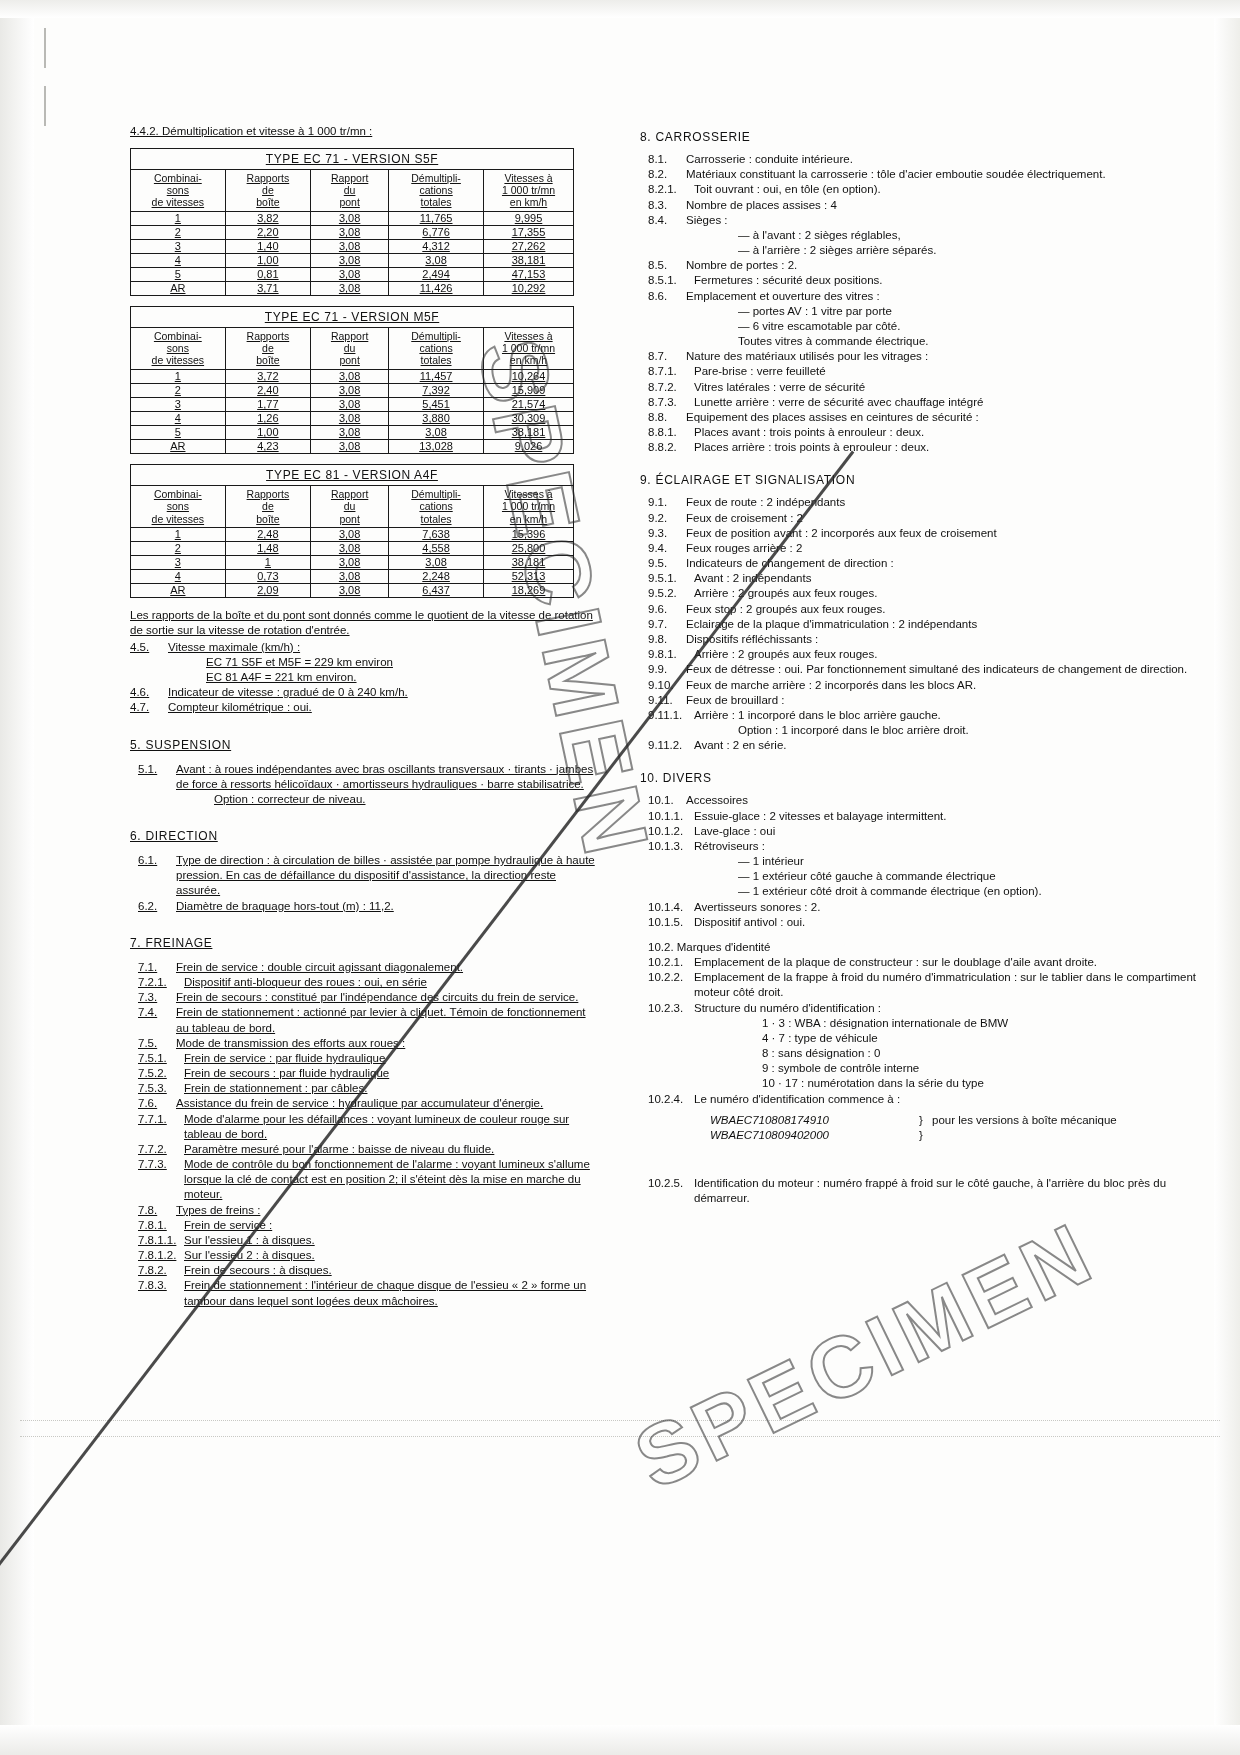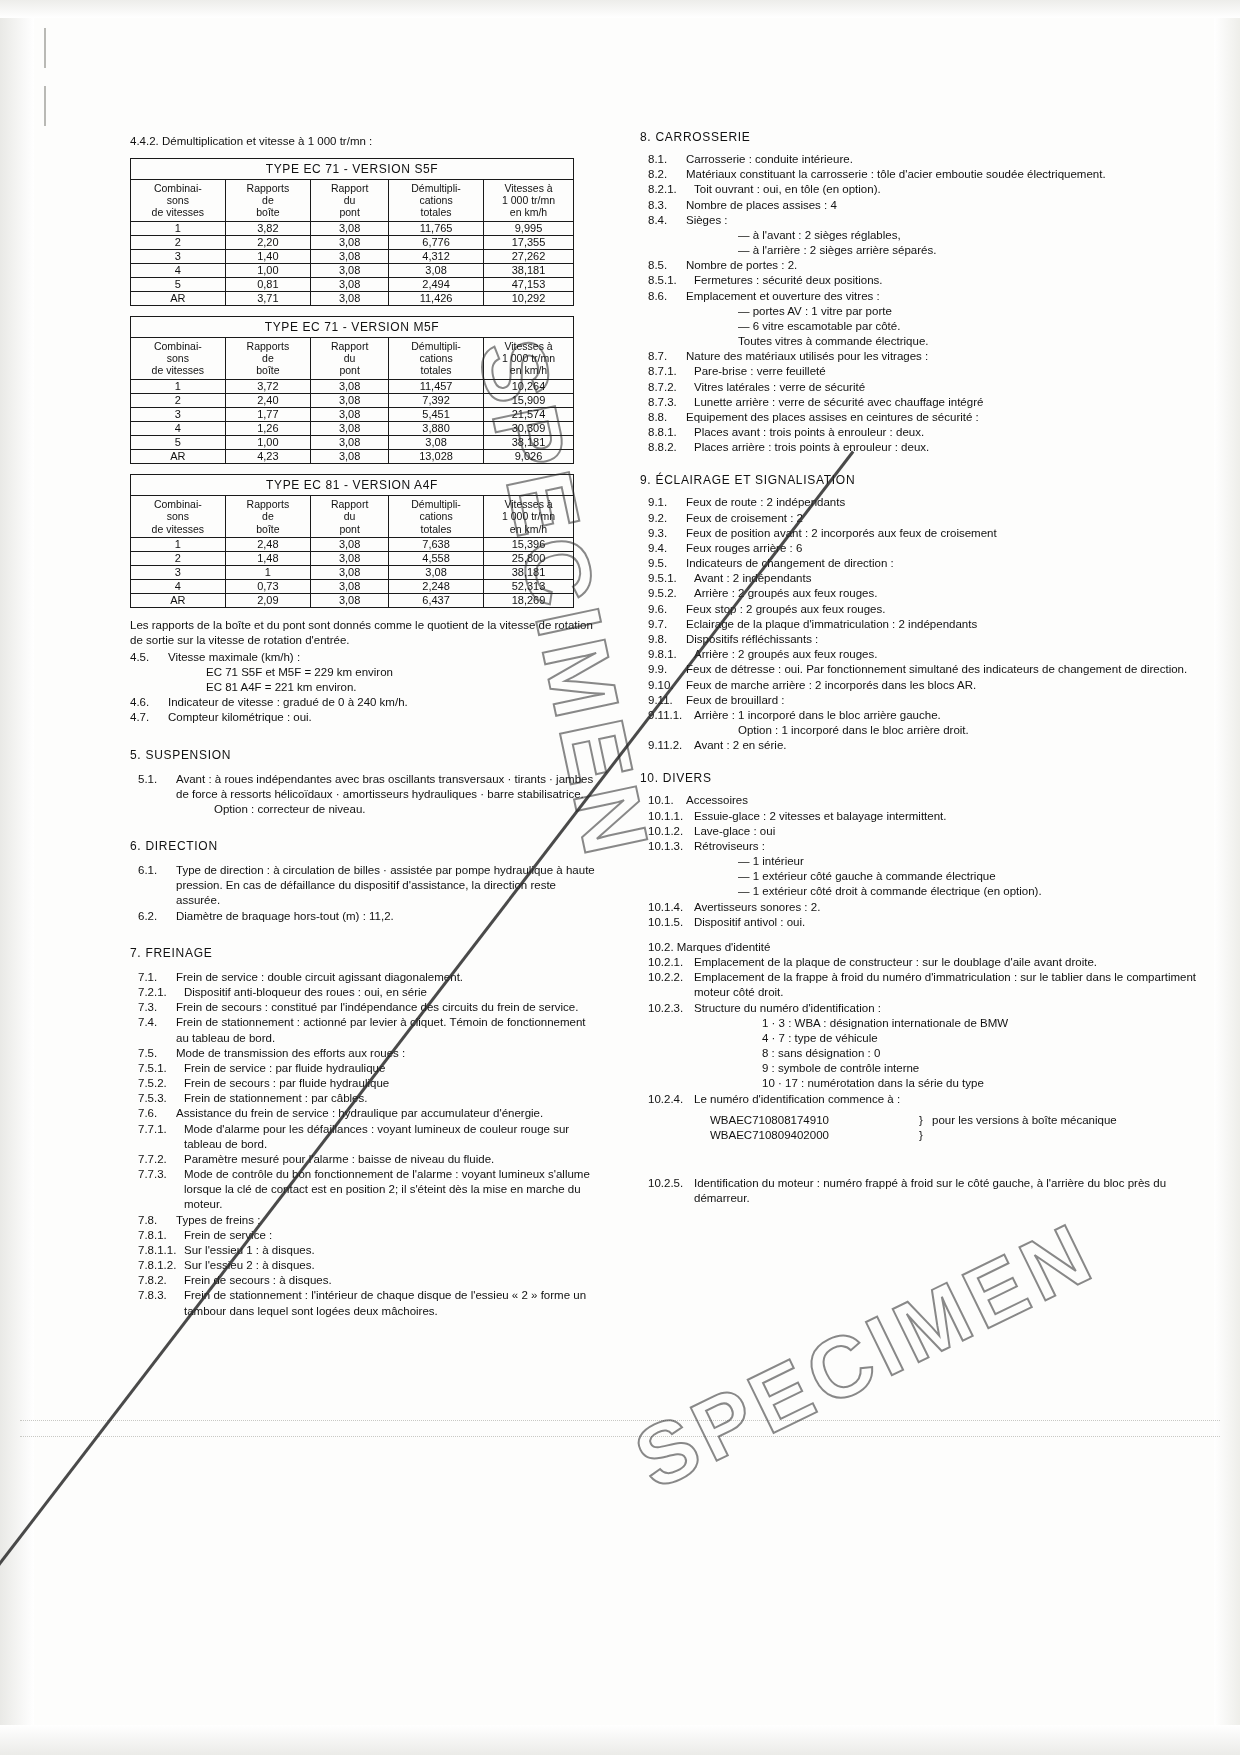--- a/index.html
+++ b/index.html
@@ -44,22 +44,23 @@
   .punch {
     position: absolute;
     left: 44px;
     width: 2px;
     background: #b9b9b5;
   }
 
   .col-left {
     position: absolute;
     left: 130px;
-    top: 134px;
+    top: 124px;
     width: 470px;
+    text-decoration: underline;
   }
   .col-right {
     position: absolute;
     left: 640px;
     top: 112px;
     width: 580px;
   }
 
   .lead {
     font-size: 11.5px;
@@ -141,21 +142,21 @@
 
   .ident-block {
     margin-top: 6px;
     font-size: 11.5px;
     line-height: 1.35;
   }
   .ident-row {
     display: flex;
     align-items: flex-start;
   }
-  .ident-codes { width: 200px; padding-left: 70px; }
+  .ident-codes { width: 200px; padding-left: 70px; font-style: italic; }
   .ident-brace { width: 22px; text-align: center; }
   .ident-text { flex: 1; }
 
   
   .stamp-line {
     position: absolute;
     left: -60px;
     top: 1640px;
     width: 1500px;
     height: 3px;
@@ -594,21 +595,21 @@
         <div class="numrow">
           <span class="n">9.2.</span>
           <span class="t">Feux de croisement : 2</span>
         </div>
         <div class="numrow">
           <span class="n">9.3.</span>
           <span class="t">Feux de position avant : 2 incorporés aux feux de croisement</span>
         </div>
         <div class="numrow">
           <span class="n">9.4.</span>
-          <span class="t">Feux rouges arrière : 6</span>
+          <span class="t">Feux rouges arrière : 2</span>
         </div>
         <div class="numrow">
           <span class="n">9.5.</span>
           <span class="t">Indicateurs de changement de direction :</span>
         </div>
         <div class="numrow wide">
           <span class="n">9.5.1.</span>
           <span class="t">Avant : 2 indépendants</span>
         </div>
         <div class="numrow wide">

